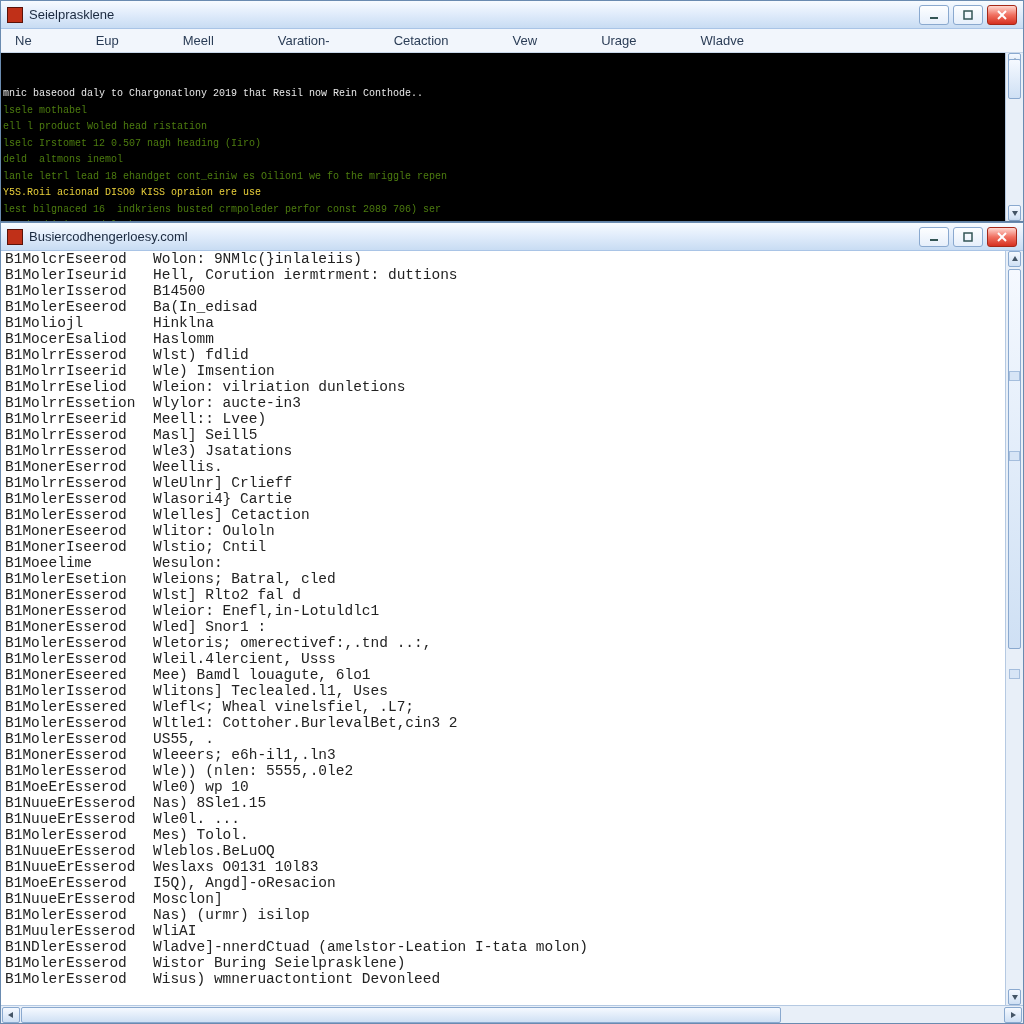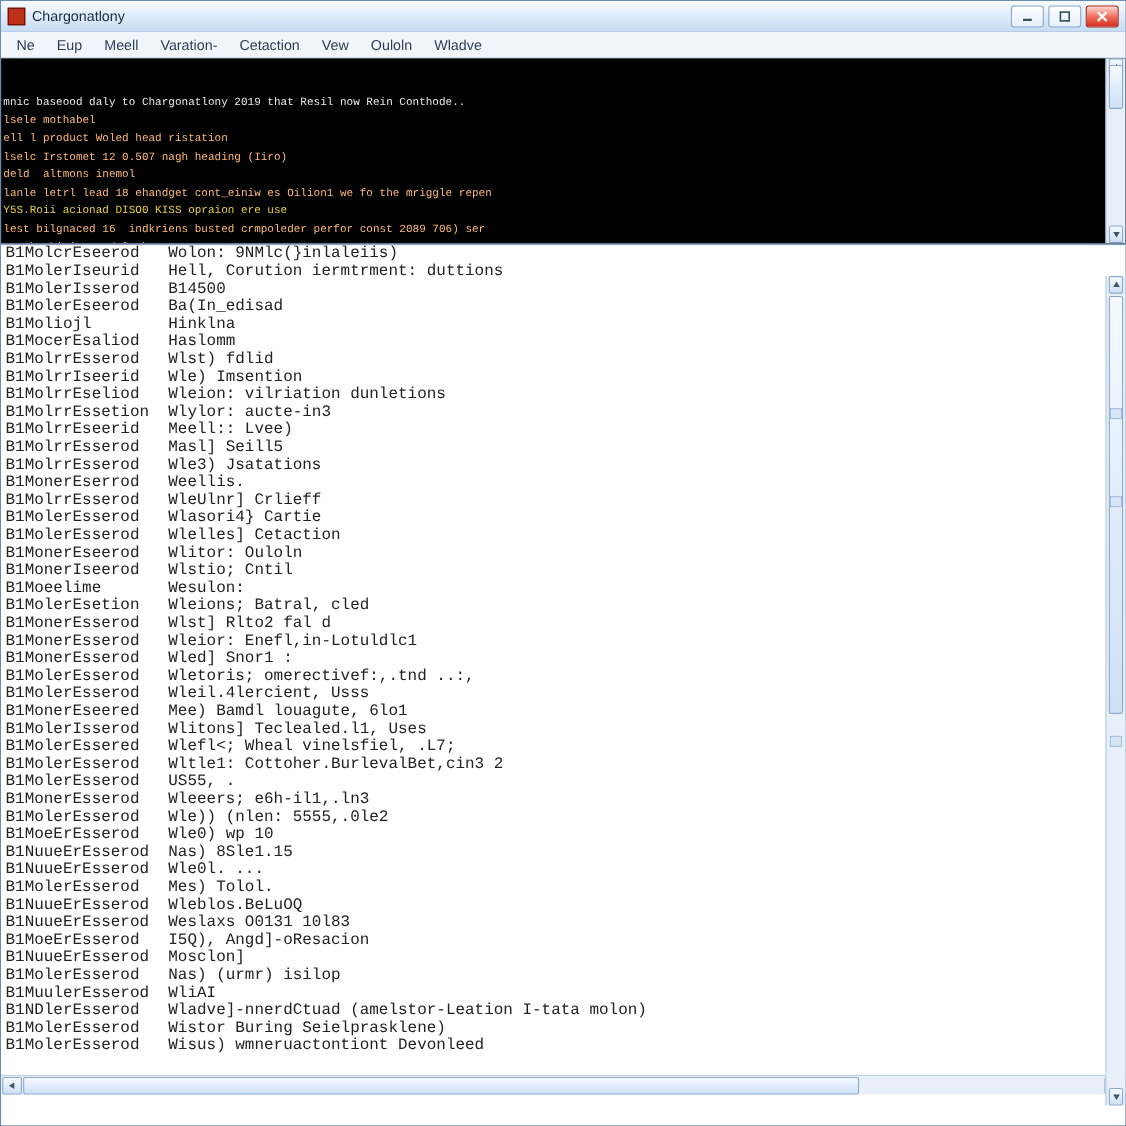--- a/index.html
+++ b/index.html
@@ -8,24 +8,24 @@
   .titlebar { height: 28px; display: flex; align-items: center; background: linear-gradient(#f7fbff, #e2edfb 45%, #c8dcf3); border-bottom: 1px solid #a9c4e6; padding: 0 4px; }
   .titlebar .app-icon { width: 16px; height: 16px; margin: 0 6px 0 2px; background: #c03018; border: 1px solid #5a1208; }
   .titlebar .title-text { flex: 1; color: #1b2a3f; font-size: 13px; }
   .win-controls { display: flex; gap: 4px; margin-right: 2px; }
   .win-btn { width: 30px; height: 20px; border: 1px solid #8aa9cf; border-radius: 3px; background: linear-gradient(#fdfeff,#e6effb); display:flex; align-items:center; justify-content:center; cursor:pointer; }
   .win-btn svg { width: 12px; height: 12px; }
   .win-btn.close { background: linear-gradient(#ffd7d0,#f07060 50%,#d63020); border-color:#a52818; }
   .win-btn.close svg { stroke:#fff; }
   
   #win-top { top: 0; width: 1024px; height: 222px; }
-  .menubar { height: 24px; display:flex; align-items:stretch; background:#f2f6fc; border-bottom:1px solid #c8d7ea; padding: 0 4px; }
+  .menubar { height: 24px; display:flex; align-items:stretch; background:#f2f6fc; border-bottom:1px solid #c8d7ea; padding: 0 4px; gap: 44px; }
   .menu-item { padding: 4px 10px; color:#2b3d56; cursor:pointer; }
   .terminal { background:#000; color:#aaa; font-family: Consolas, "Courier New", monospace; font-size: 10px; line-height: 16.5px; height: calc(100% - 52px); overflow:hidden; padding: 0 2px; white-space: pre; position:relative; }
-  .terminal .line { color:#fdba74; }
+  .terminal .line { color:#4d7c0f; }
   .terminal .line.white { color:#e8e8e8; }
   .terminal .line.yellow { color:#e8cf3a; }
   .term-scroll { position:absolute; right:0; top:0; bottom:0; width:18px; background:#e8eff8; border-left:1px solid #b5c9e2; }
   .term-scroll .thumb{ position:absolute; left:2px; right:2px; top:6px; height:40px; background:linear-gradient(#f5f9ff,#cfe0f4); border:1px solid #8aa9cf; border-radius:2px; }
   .term-scroll .arrow{ position:absolute; left:2px; right:2px; height:16px; background:linear-gradient(#f5f9ff,#cfe0f4); border:1px solid #8aa9cf; border-radius:2px; display:flex; align-items:center; justify-content:center;}
   .term-scroll .arrow.up{ top:0;} .term-scroll .arrow.dn{ bottom:0;}
   
   #win-bot { top: 222px; width: 1024px; height: 802px; }
   .listing { background:#fff; font-family: Consolas, "Courier New", monospace; font-size:14.5px; line-height:16px; color:#222; height: calc(100% - 28px - 18px); overflow:hidden; position:relative; padding-left:4px; white-space:pre; }
   .listing .row { display:flex; }
@@ -40,21 +40,21 @@
   .vscroll .arrow{ position:absolute; left:2px; right:2px; height:16px; background:linear-gradient(#f5f9ff,#cfe0f4); border:1px solid #8aa9cf; border-radius:2px; display:flex; align-items:center; justify-content:center;}
   .vscroll .arrow.up{top:0;} .vscroll .arrow.dn{bottom:0;}
   svg.tri { width:8px; height:8px; }
 </style>
 </head>
 <body>
 
 <div id="win-top" class="window">
   <div class="titlebar">
     <div class="app-icon"></div>
-    <div class="title-text">Chargonatlony</div>
+    <div class="title-text">Seielprasklene</div>
     <div class="win-controls">
       <div class="win-btn">
           <svg viewBox="0 0 12 12">
             <line x1="2" y1="9" x2="10" y2="9" stroke="#355" stroke-width="2"></line>
           </svg>
         </div>
       <div class="win-btn">
           <svg viewBox="0 0 12 12">
             <rect x="2" y="2" width="8" height="8" fill="none" stroke="#355" stroke-width="1.5"></rect>
           </svg>
@@ -67,37 +67,59 @@
         </div>
     </div>
   </div>
   <div class="menubar" id="menubar">
       <div class="menu-item">Ne</div>
       <div class="menu-item">Eup</div>
       <div class="menu-item">Meell</div>
       <div class="menu-item">Varation-</div>
       <div class="menu-item">Cetaction</div>
       <div class="menu-item">Vew</div>
-      <div class="menu-item">Ouloln</div>
+      <div class="menu-item">Urage</div>
       <div class="menu-item">Wladve</div>
     </div>
   <div class="terminal" id="terminal">
     <div class="line white">mnic baseood daly to Chargonatlony 2019 that Resil now Rein Conthode..</div><div class="line">lsele mothabel</div><div class="line">ell l product Woled head ristation</div><div class="line">lselc Irstomet 12 0.507 nagh heading (Iiro)</div><div class="line">deld  altmons inemol</div><div class="line">lanle letrl lead 18 ehandget cont_einiw es Oilion1 we fo the mriggle repen</div><div class="line"></div><div class="line yellow">Y5S.Roii acionad DISO0 KISS opraion ere use</div><div class="line">lest bilgnaced 16  indkriens busted crmpoleder perfor const 2089 706) ser</div><div class="line">eurth whinisemond lenhe nee ane</div><div class="term-scroll">
       <div class="arrow up"><svg class="tri" viewBox="0 0 8 8">
             <polygon points="4,1 7,6 1,6" fill="#456"></polygon>
           </svg></div>
       <div class="thumb"></div>
       <div class="arrow dn"><svg class="tri" viewBox="0 0 8 8">
             <polygon points="1,2 7,2 4,7" fill="#456"></polygon>
           </svg></div>
     </div>
   </div>
 </div>
 
 <div id="win-bot" class="window">
+  <div class="titlebar">
+    <div class="app-icon"></div>
+    <div class="title-text">Busiercodhengerloesy.coml</div>
+    <div class="win-controls">
+      <div class="win-btn">
+          <svg viewBox="0 0 12 12">
+            <line x1="2" y1="9" x2="10" y2="9" stroke="#355" stroke-width="2"></line>
+          </svg>
+        </div>
+      <div class="win-btn">
+          <svg viewBox="0 0 12 12">
+            <rect x="2" y="2" width="8" height="8" fill="none" stroke="#355" stroke-width="1.5"></rect>
+          </svg>
+        </div>
+      <div class="win-btn close">
+          <svg viewBox="0 0 12 12">
+            <line x1="2" y1="2" x2="10" y2="10" stroke="#fff" stroke-width="2"></line>
+            <line x1="10" y1="2" x2="2" y2="10" stroke="#fff" stroke-width="2"></line>
+          </svg>
+        </div>
+    </div>
+  </div>
   <div class="listing" id="listing"><div class="row"><span class="c1">B1MolcrEseerod</span><span>Wolon: 9NMlc(}inlaleiis)</span></div><div class="row"><span class="c1">B1MolerIseurid</span><span>Hell, Corution iermtrment: duttions</span></div><div class="row"><span class="c1">B1MolerIsserod</span><span>B14500</span></div><div class="row"><span class="c1">B1MolerEseerod</span><span>Ba(In_edisad</span></div><div class="row"><span class="c1">B1Moliojl</span><span>Hinklna</span></div><div class="row"><span class="c1">B1MocerEsaliod</span><span>Haslomm</span></div><div class="row"><span class="c1">B1MolrrEsserod</span><span>Wlst) fdlid</span></div><div class="row"><span class="c1">B1MolrrIseerid</span><span>Wle) Imsention</span></div><div class="row"><span class="c1">B1MolrrEseliod</span><span>Wleion: vilriation dunletions</span></div><div class="row"><span class="c1">B1MolrrEssetion</span><span>Wlylor: aucte-in3</span></div><div class="row"><span class="c1">B1MolrrEseerid</span><span>Meell:: Lvee)</span></div><div class="row"><span class="c1">B1MolrrEsserod</span><span>Masl] Seill5</span></div><div class="row"><span class="c1">B1MolrrEsserod</span><span>Wle3) Jsatations</span></div><div class="row"><span class="c1">B1MonerEserrod</span><span>Weellis.</span></div><div class="row"><span class="c1">B1MolrrEsserod</span><span>WleUlnr] Crlieff</span></div><div class="row"><span class="c1">B1MolerEsserod</span><span>Wlasori4} Cartie</span></div><div class="row"><span class="c1">B1MolerEsserod</span><span>Wlelles] Cetaction</span></div><div class="row"><span class="c1">B1MonerEseerod</span><span>Wlitor: Ouloln</span></div><div class="row"><span class="c1">B1MonerIseerod</span><span>Wlstio; Cntil</span></div><div class="row"><span class="c1">B1Moeelime</span><span>Wesulon:</span></div><div class="row"><span class="c1">B1MolerEsetion</span><span>Wleions; Batral, cled</span></div><div class="row"><span class="c1">B1MonerEsserod</span><span>Wlst] Rlto2 fal d</span></div><div class="row"><span class="c1">B1MonerEsserod</span><span>Wleior: Enefl,in-Lotuldlc1</span></div><div class="row"><span class="c1">B1MonerEsserod</span><span>Wled] Snor1 :</span></div><div class="row"><span class="c1">B1MolerEsserod</span><span>Wletoris; omerectivef:,.tnd ..:,</span></div><div class="row"><span class="c1">B1MolerEsserod</span><span>Wleil.4lercient, Usss</span></div><div class="row"><span class="c1">B1MonerEseered</span><span>Mee) Bamdl louagute, 6lo1</span></div><div class="row"><span class="c1">B1MolerIsserod</span><span>Wlitons] Teclealed.l1, Uses</span></div><div class="row"><span class="c1">B1MolerEssered</span><span>Wlefl&lt;; Wheal vinelsfiel, .L7;</span></div><div class="row"><span class="c1">B1MolerEsserod</span><span>Wltle1: Cottoher.BurlevalBet,cin3 2</span></div><div class="row"><span class="c1">B1MolerEsserod</span><span>US55, .</span></div><div class="row"><span class="c1">B1MonerEsserod</span><span>Wleeers; e6h-il1,.ln3</span></div><div class="row"><span class="c1">B1MolerEsserod</span><span>Wle)) (nlen: 5555,.0le2</span></div><div class="row"><span class="c1">B1MoeErEsserod</span><span>Wle0) wp 10</span></div><div class="row"><span class="c1">B1NuueErEsserod</span><span>Nas) 8Sle1.15</span></div><div class="row"><span class="c1">B1NuueErEsserod</span><span>Wle0l. ...</span></div><div class="row"><span class="c1">B1MolerEsserod</span><span>Mes) Tolol.</span></div><div class="row"><span class="c1">B1NuueErEsserod</span><span>Wleblos.BeLuOQ</span></div><div class="row"><span class="c1">B1NuueErEsserod</span><span>Weslaxs O0131 10l83</span></div><div class="row"><span class="c1">B1MoeErEsserod</span><span>I5Q), Angd]-oResacion</span></div><div class="row"><span class="c1">B1NuueErEsserod</span><span>Mosclon]</span></div><div class="row"><span class="c1">B1MolerEsserod</span><span>Nas) (urmr) isilop</span></div><div class="row"><span class="c1">B1MuulerEsserod</span><span>WliAI</span></div><div class="row"><span class="c1">B1NDlerEsserod</span><span>Wladve]-nnerdCtuad (amelstor-Leation I-tata molon)</span></div><div class="row"><span class="c1">B1MolerEsserod</span><span>Wistor Buring Seielprasklene)</span></div><div class="row"><span class="c1">B1MolerEsserod</span><span>Wisus) wmneruactontiont Devonleed</span></div></div>
   <div class="vscroll">
     <div class="arrow up">
         <svg class="tri" viewBox="0 0 8 8">
           <polygon points="4,1 7,6 1,6" fill="#456"></polygon>
         </svg>
       </div>
     <div class="thumb"></div>
     <div class="nub" style="top:120px"></div>
     <div class="nub" style="top:200px"></div>

